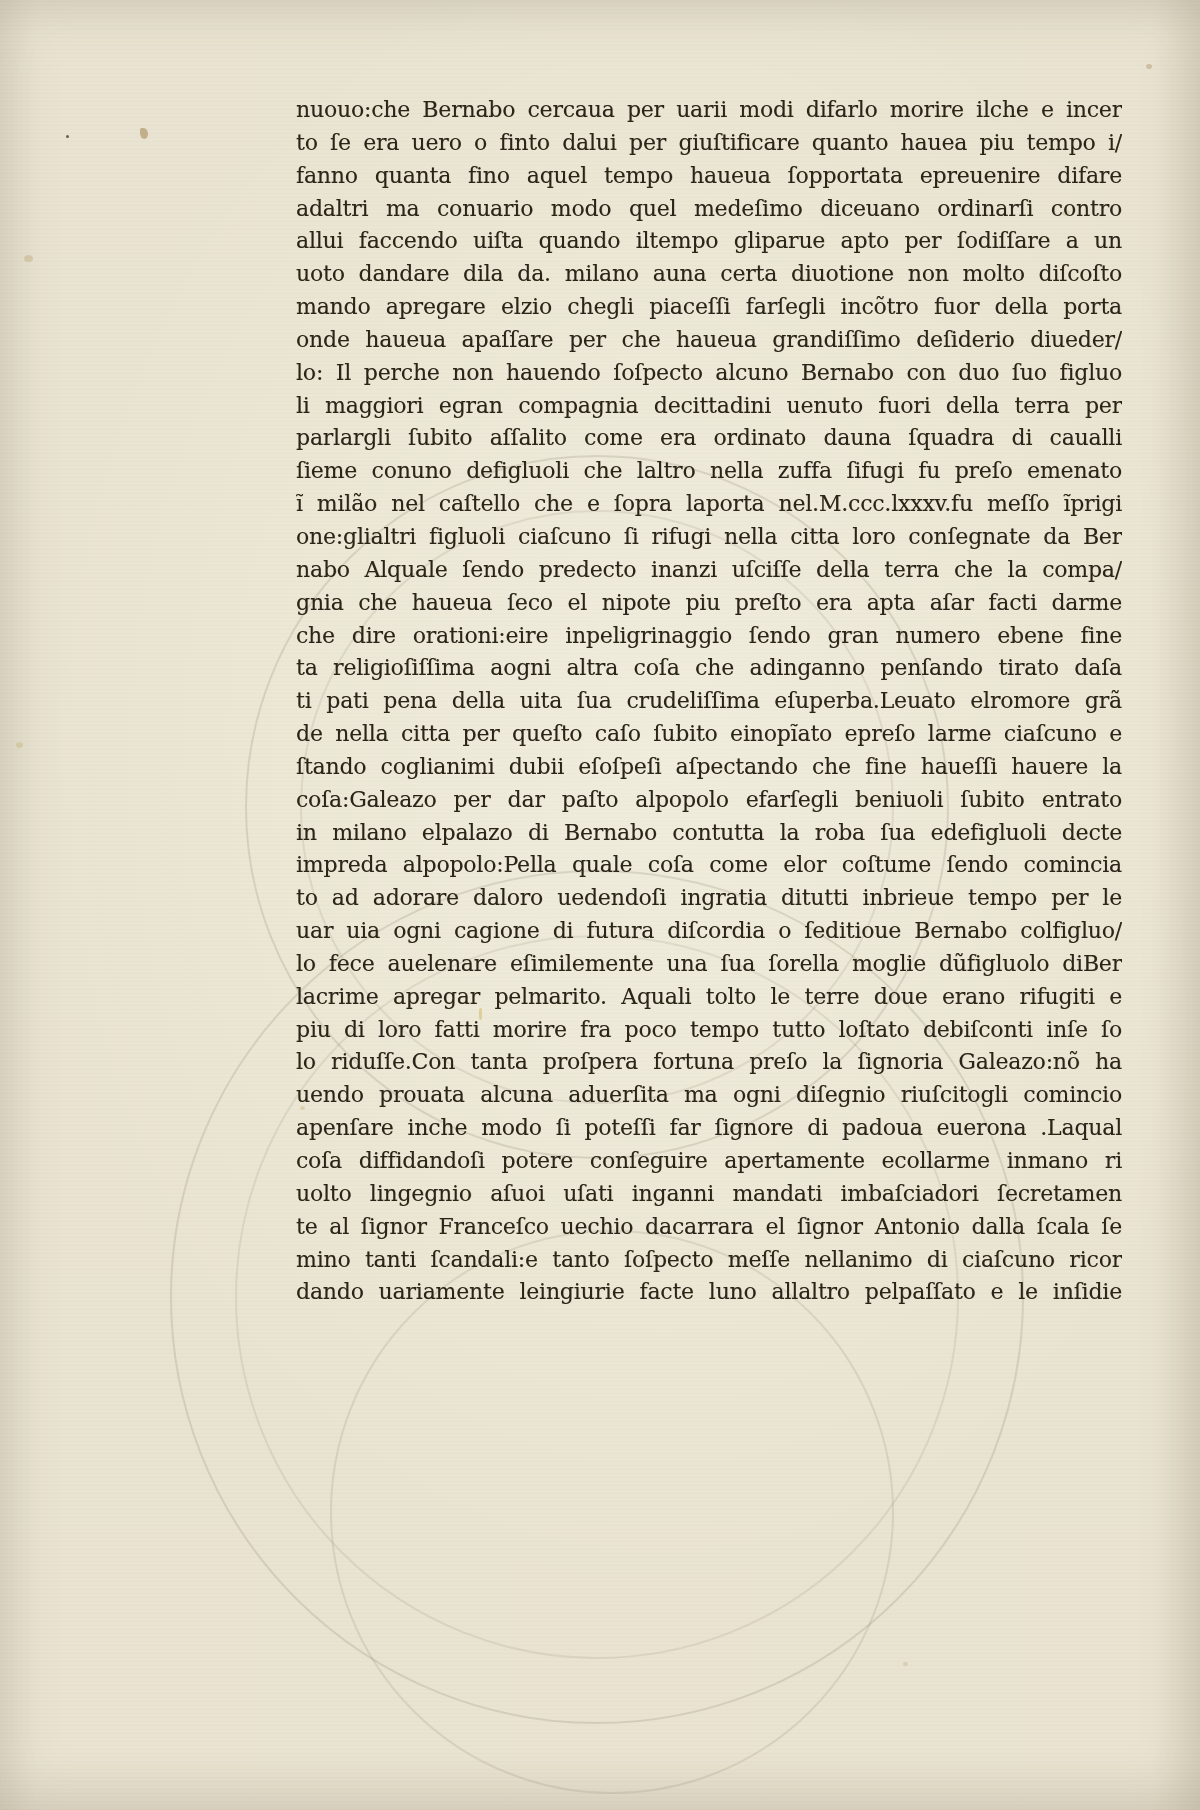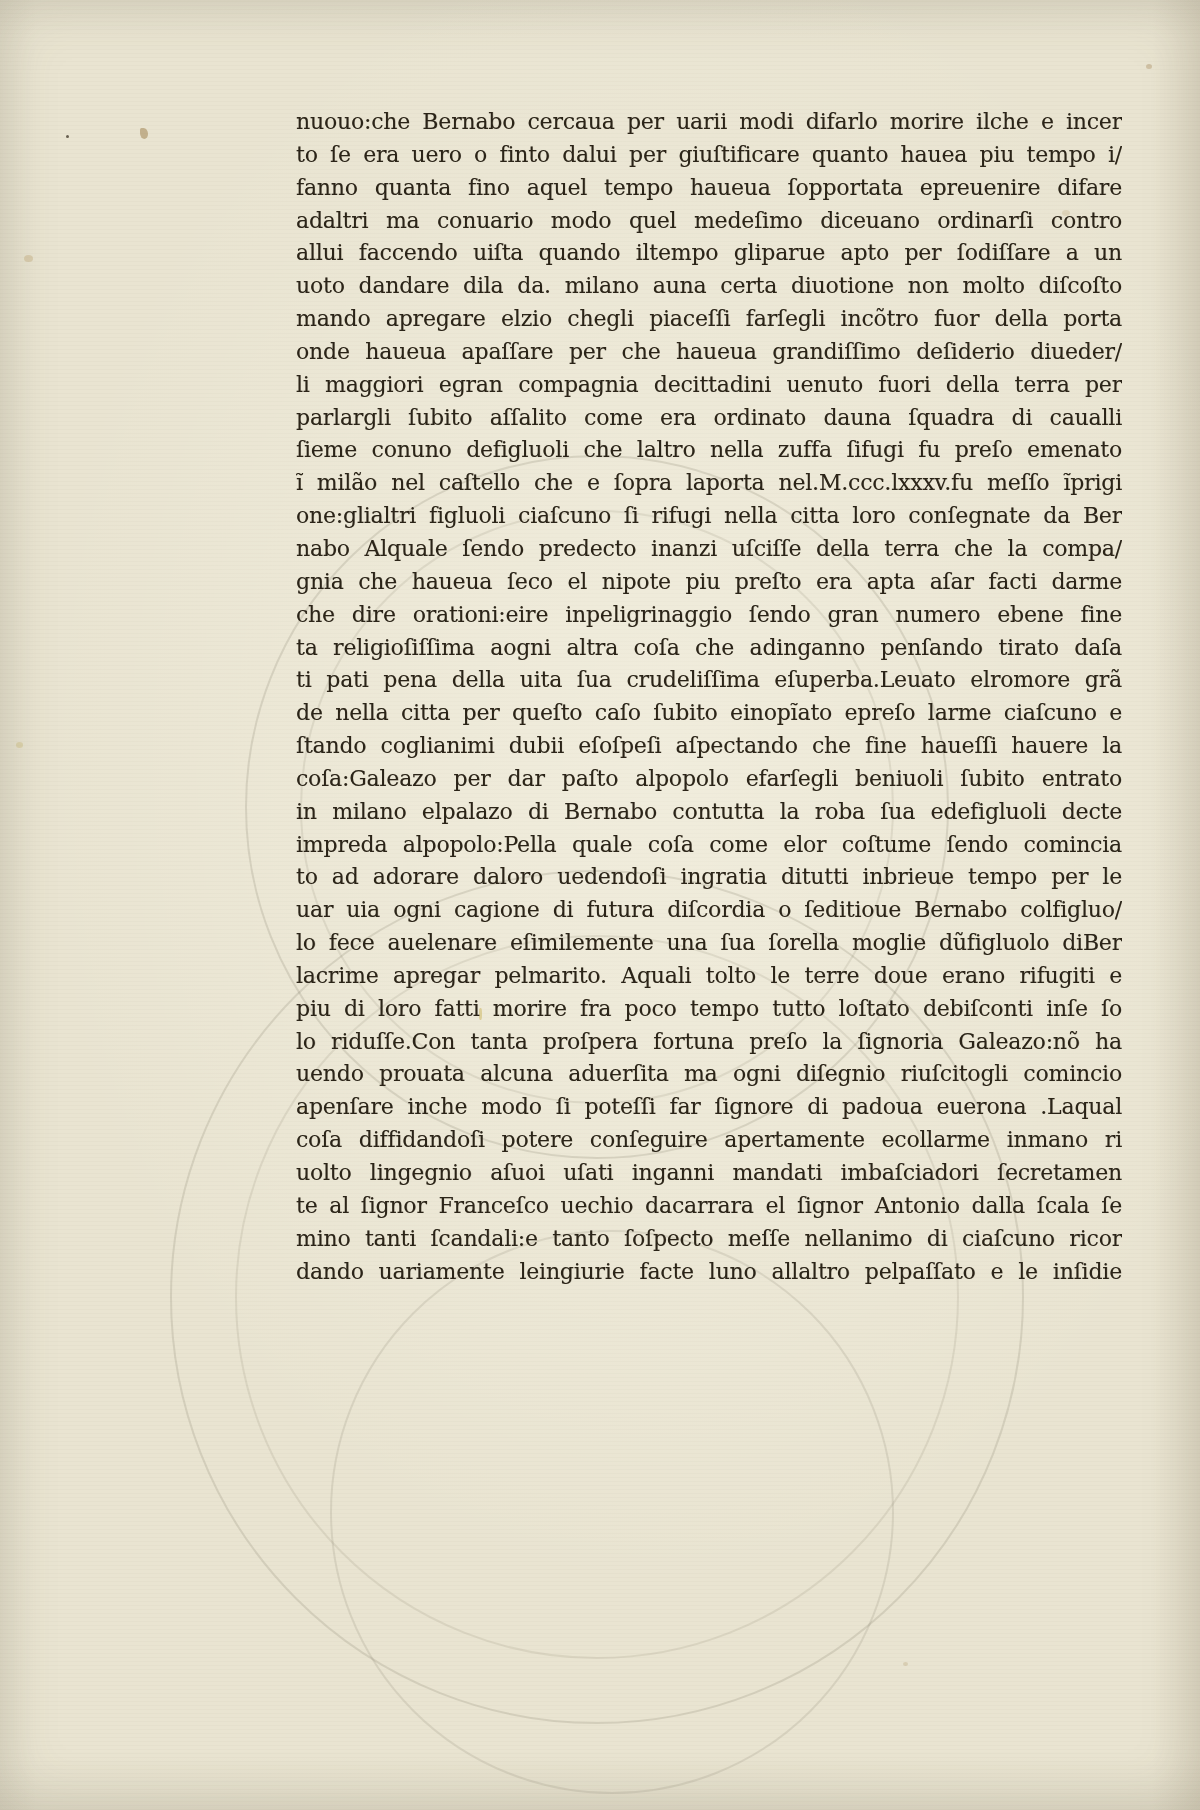--- a/index.html
+++ b/index.html
@@ -43,21 +43,21 @@
   .sp5 { left: 479px;  top: 1008px; width: 3px;  height: 12px; background: rgba(196,168,60,0.40); border-radius: 40%; }
   .sp6 { left: 1146px; top: 64px;   width: 6px;  height: 5px;  background: rgba(150,112,60,0.30); }
   .sp7 { left: 300px;  top: 1106px; width: 5px;  height: 4px;  background: rgba(190,160,80,0.30); }
   .sp8 { left: 903px;  top: 1662px; width: 5px;  height: 4px;  background: rgba(166,140,86,0.25); }
   .sp9 { left: 1062px; top: 210px;  width: 8px;  height: 6px;  background: rgba(176,150,96,0.22); }
 
   
   .textblock {
     position: absolute;
     left: 296px;
-    top: 106px;
+    top: 94px;
     width: 826px;
   }
   .line {
     height: 32.85px;
     line-height: 32.85px;
     font-size: 22px;
     letter-spacing: -0.2px;
     color: #2b2418;
     text-shadow: 0.3px 0.3px 0 rgba(43,36,24,0.30);
     text-align: justify;
@@ -94,20 +94,21 @@
 
   <div class="textblock" id="textblock">
       <div class="line">nuouo:che Bernabo cercaua per uarii modi difarlo morire ilche e incer</div>
       <div class="line">to ſe era uero o finto dalui per giuſtificare quanto hauea piu tempo i/</div>
       <div class="line">fanno quanta fino aquel tempo haueua ſopportata epreuenire difare</div>
       <div class="line">adaltri ma conuario modo quel medeſimo diceuano  ordinarſi  contro</div>
       <div class="line">allui faccendo uiſta quando iltempo gliparue apto per ſodiſſare a un</div>
       <div class="line">uoto dandare dila da. milano auna certa diuotione non molto diſcoſto</div>
       <div class="line">mando apregare elzio chegli piaceſſi  farſegli  incõtro fuor della porta</div>
       <div class="line">onde haueua apaſſare per che haueua grandiſſimo deſiderio diueder/</div>
+      <div class="line">lo: Il perche non hauendo ſoſpecto alcuno Bernabo con duo ſuo figluo</div>
       <div class="line">li maggiori egran compagnia decittadini uenuto fuori della  terra  per</div>
       <div class="line">parlargli ſubito aſſalito come era ordinato dauna ſquadra  di caualli</div>
       <div class="line">ſieme conuno defigluoli che laltro nella zuffa ſifugi fu preſo emenato</div>
       <div class="line">ĩ milão nel caſtello che e ſopra laporta nel.M.ccc.lxxxv.fu meſſo ĩprigi</div>
       <div class="line">one:glialtri figluoli ciaſcuno ſi rifugi nella citta loro conſegnate da Ber</div>
       <div class="line">nabo Alquale ſendo predecto inanzi uſciſſe della terra che la  compa/</div>
       <div class="line">gnia che haueua ſeco el nipote piu preſto era  apta  aſar  facti  darme</div>
       <div class="line">che dire orationi:eire inpeligrinaggio ſendo gran numero ebene fine</div>
       <div class="line">ta religioſiſſima aogni altra coſa che adinganno penſando tirato daſa</div>
       <div class="line">ti pati pena della uita ſua crudeliſſima eſuperba.Leuato elromore grã</div>

